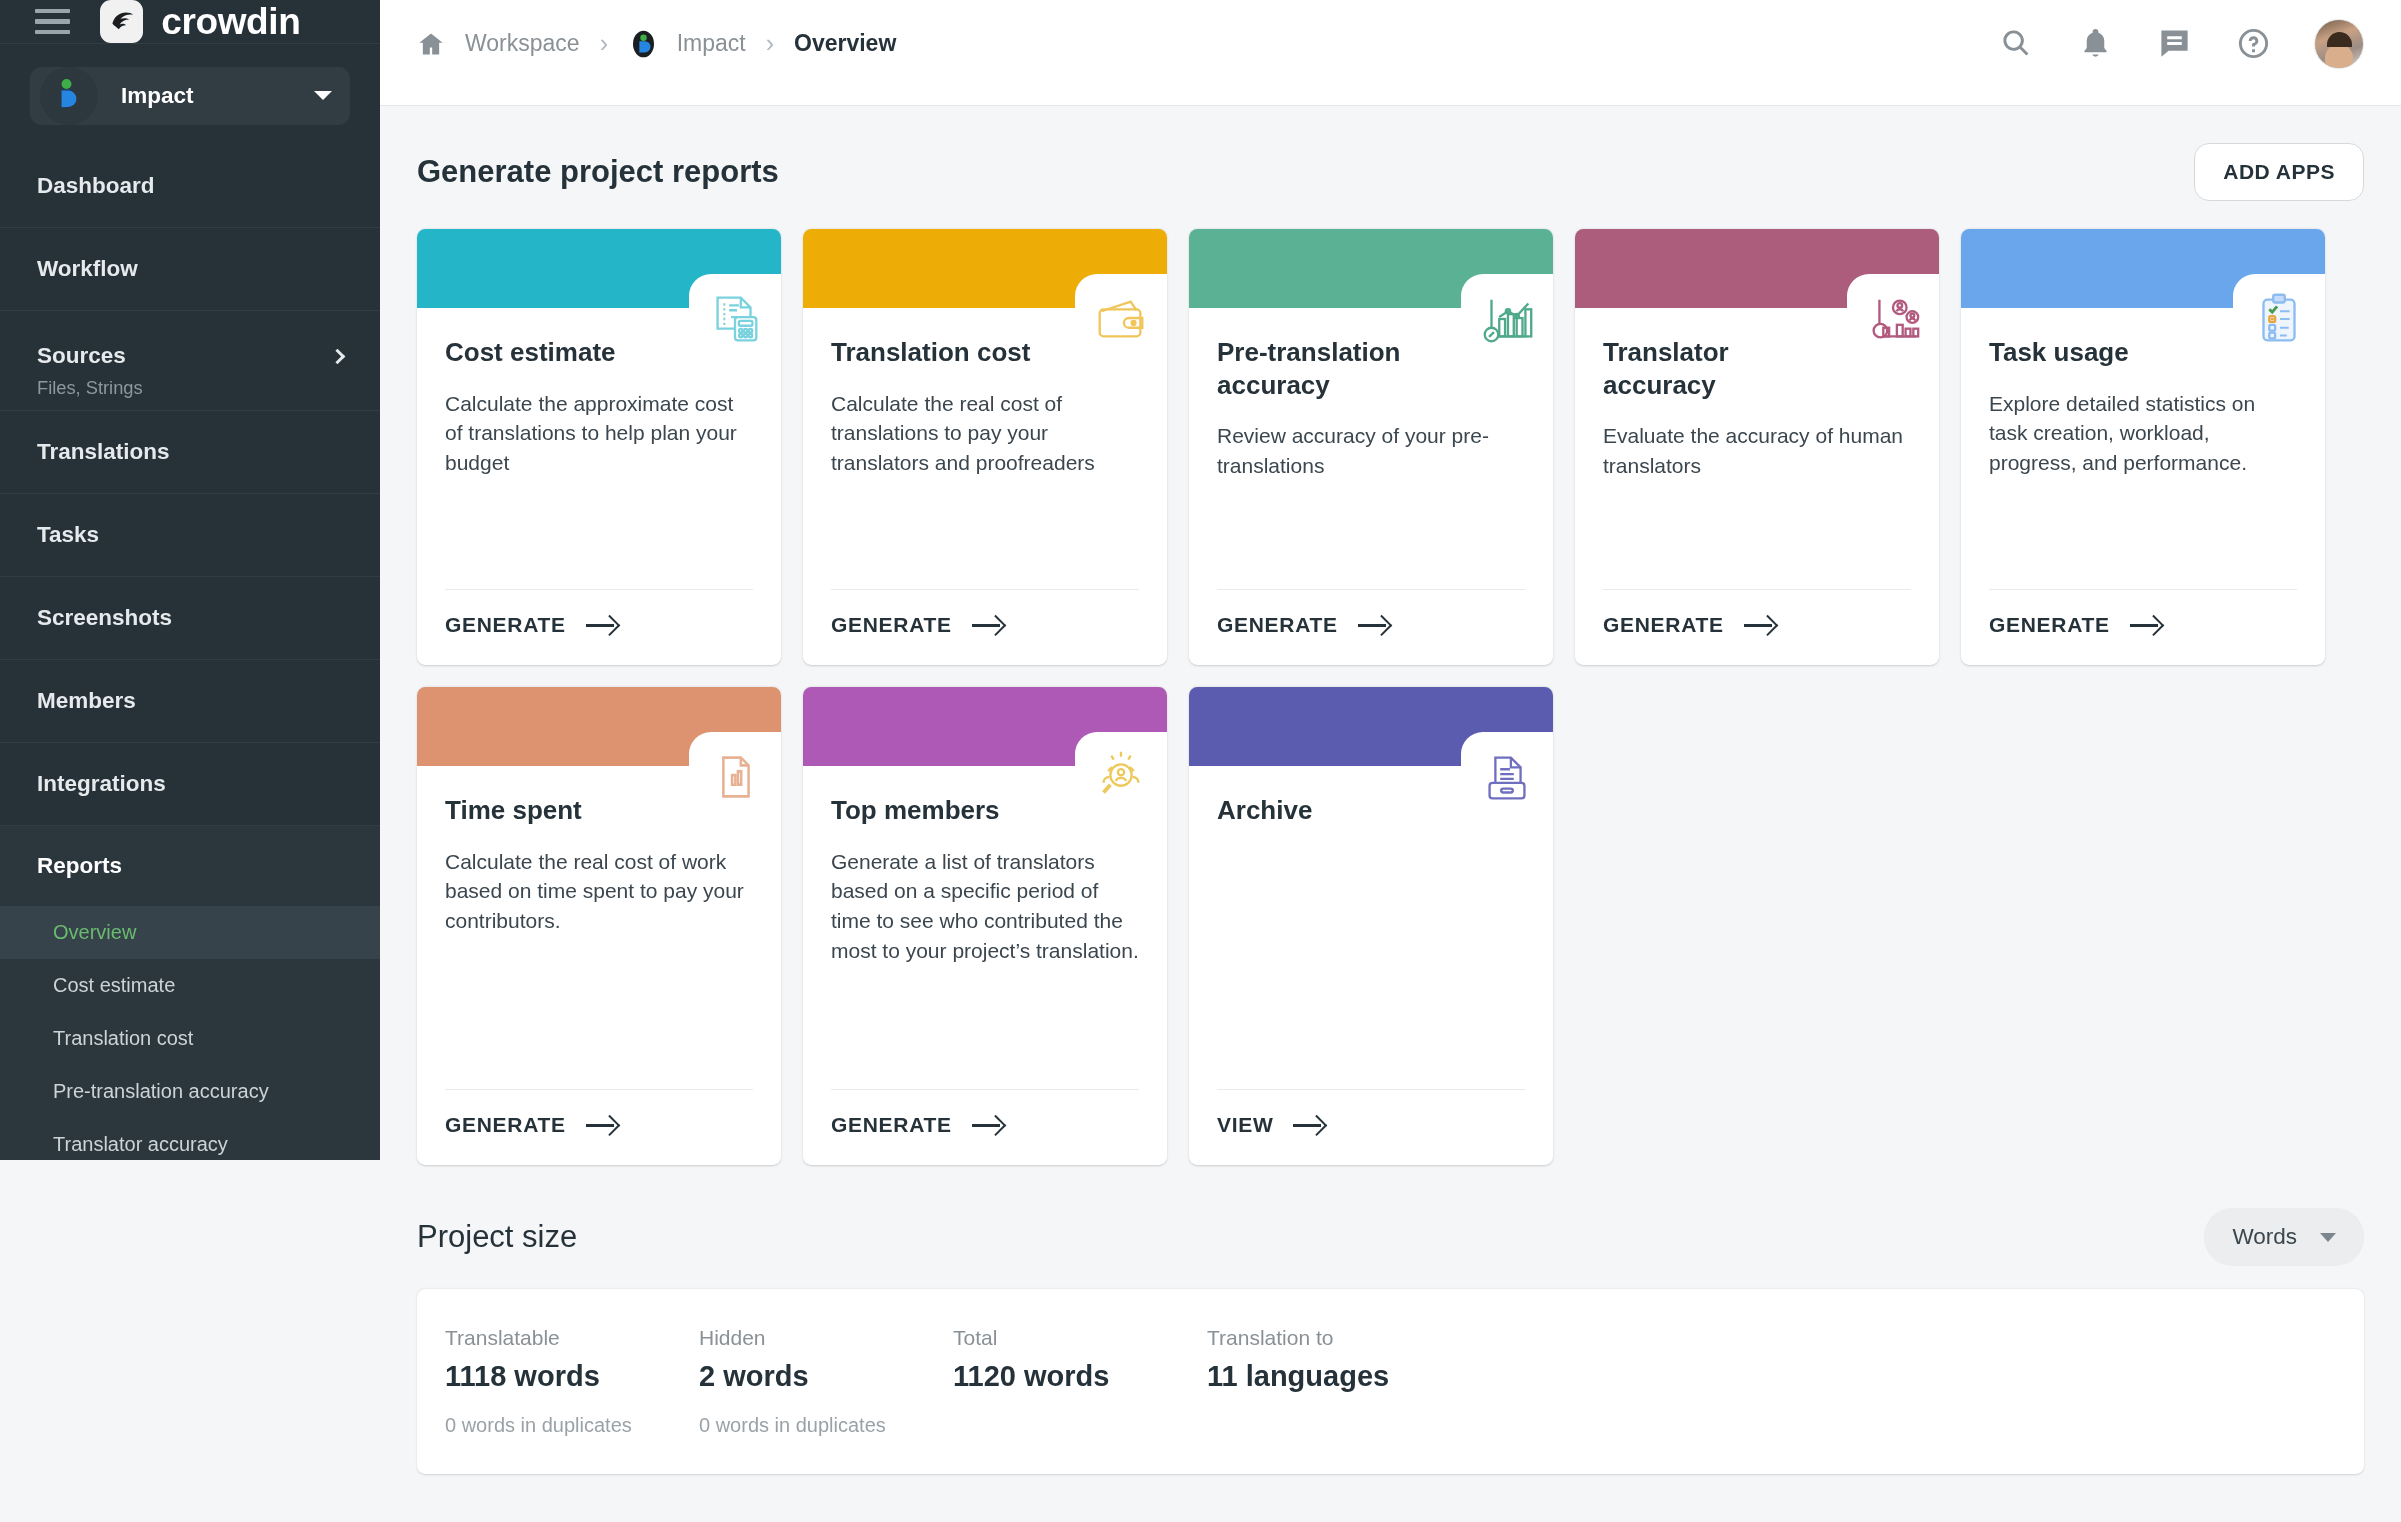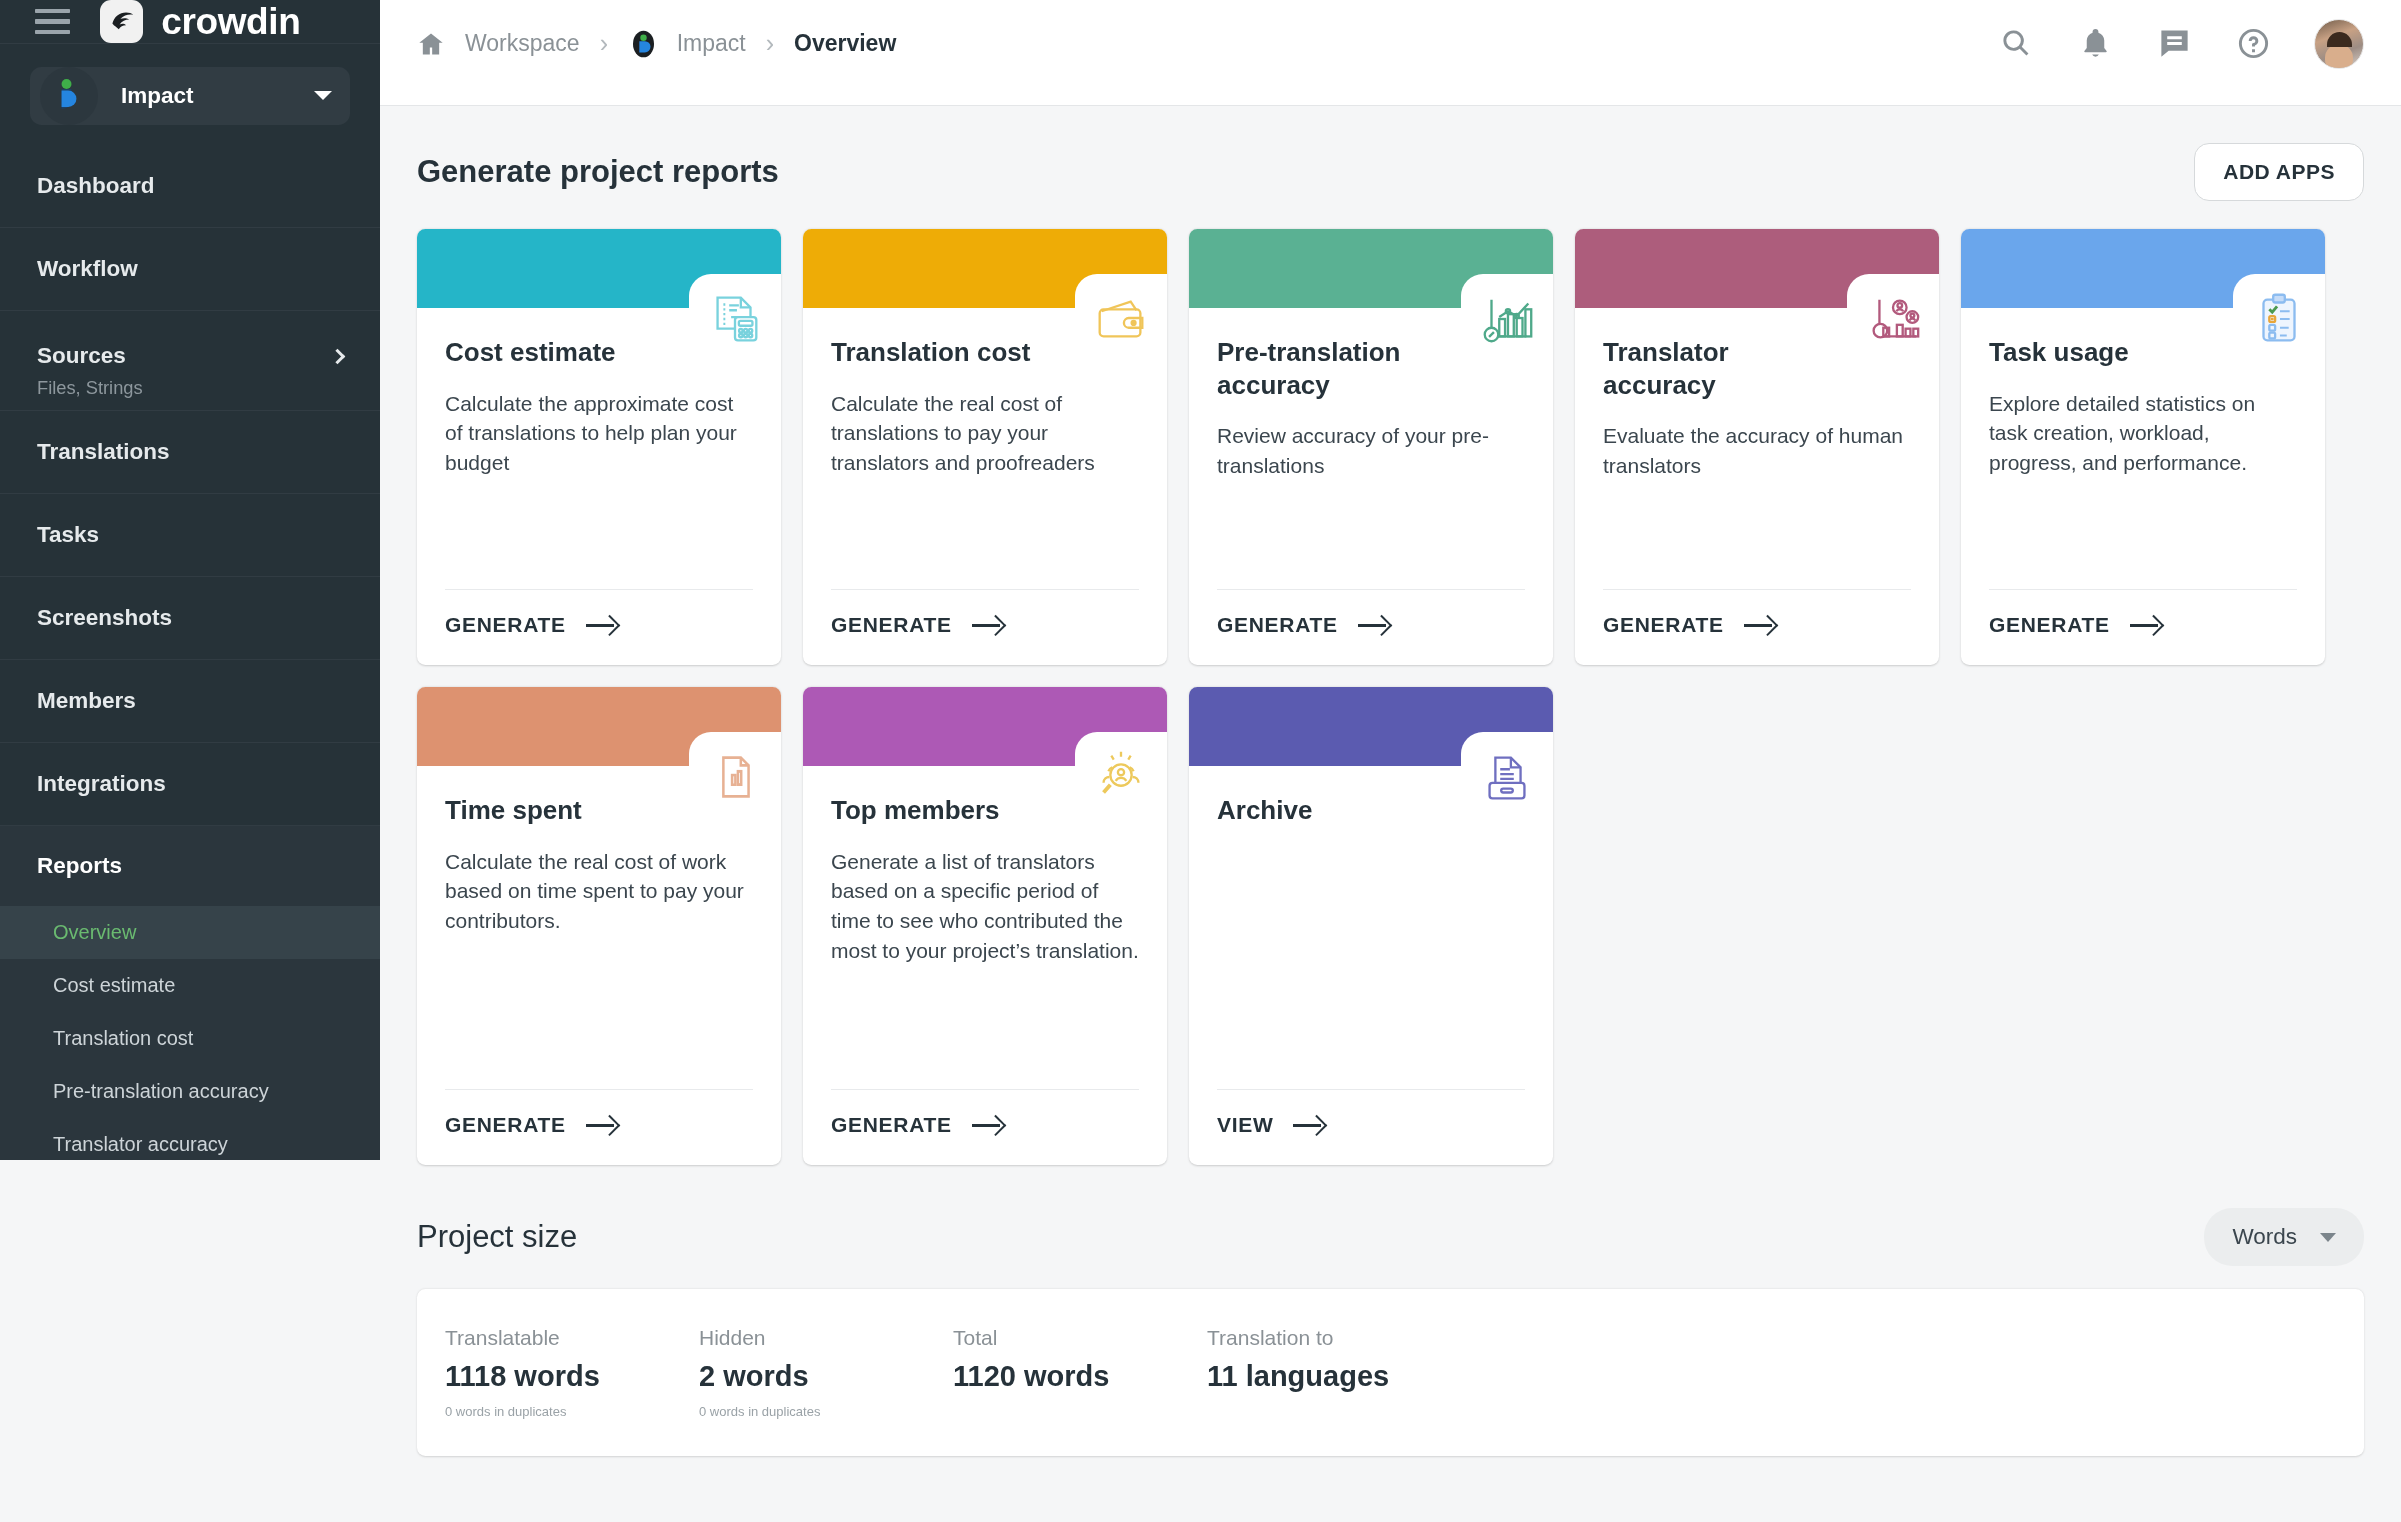--- a/index.html
+++ b/index.html
@@ -220,21 +220,21 @@
   .ps-select .caret { width:0;height:0;border-left:8.3px solid transparent;border-right:8.3px solid transparent;border-top:9.2px solid #7b858b; }
   .ps-card {
     background:#ffffff; border-radius:8.3px;
     box-shadow: 0 0.8px 2.5px rgba(0,0,0,.10), 0 0.8px 1.7px rgba(0,0,0,.05);
     padding: 37px 28px 37px 28px;
     display:flex; gap: 0;
   }
   .ps-col { width: 254px; }
   .ps-label { font-size: 21px; color:#8a9196; }
   .ps-value { font-size: 29px; font-weight: 700; color:#26323a; margin-top: 10px; }
-  .ps-note { font-size: 13px; color:#9aa2a7; margin-top: 11px; }
+  .ps-note { font-size: 20px; color:#9aa2a7; margin-top: 21px; }
 </style>
 </head>
 <body>
 
 <aside class="sidebar">
 
   <div class="sb-top">
     <div class="hamburger">
       <span></span>
         <span></span>

